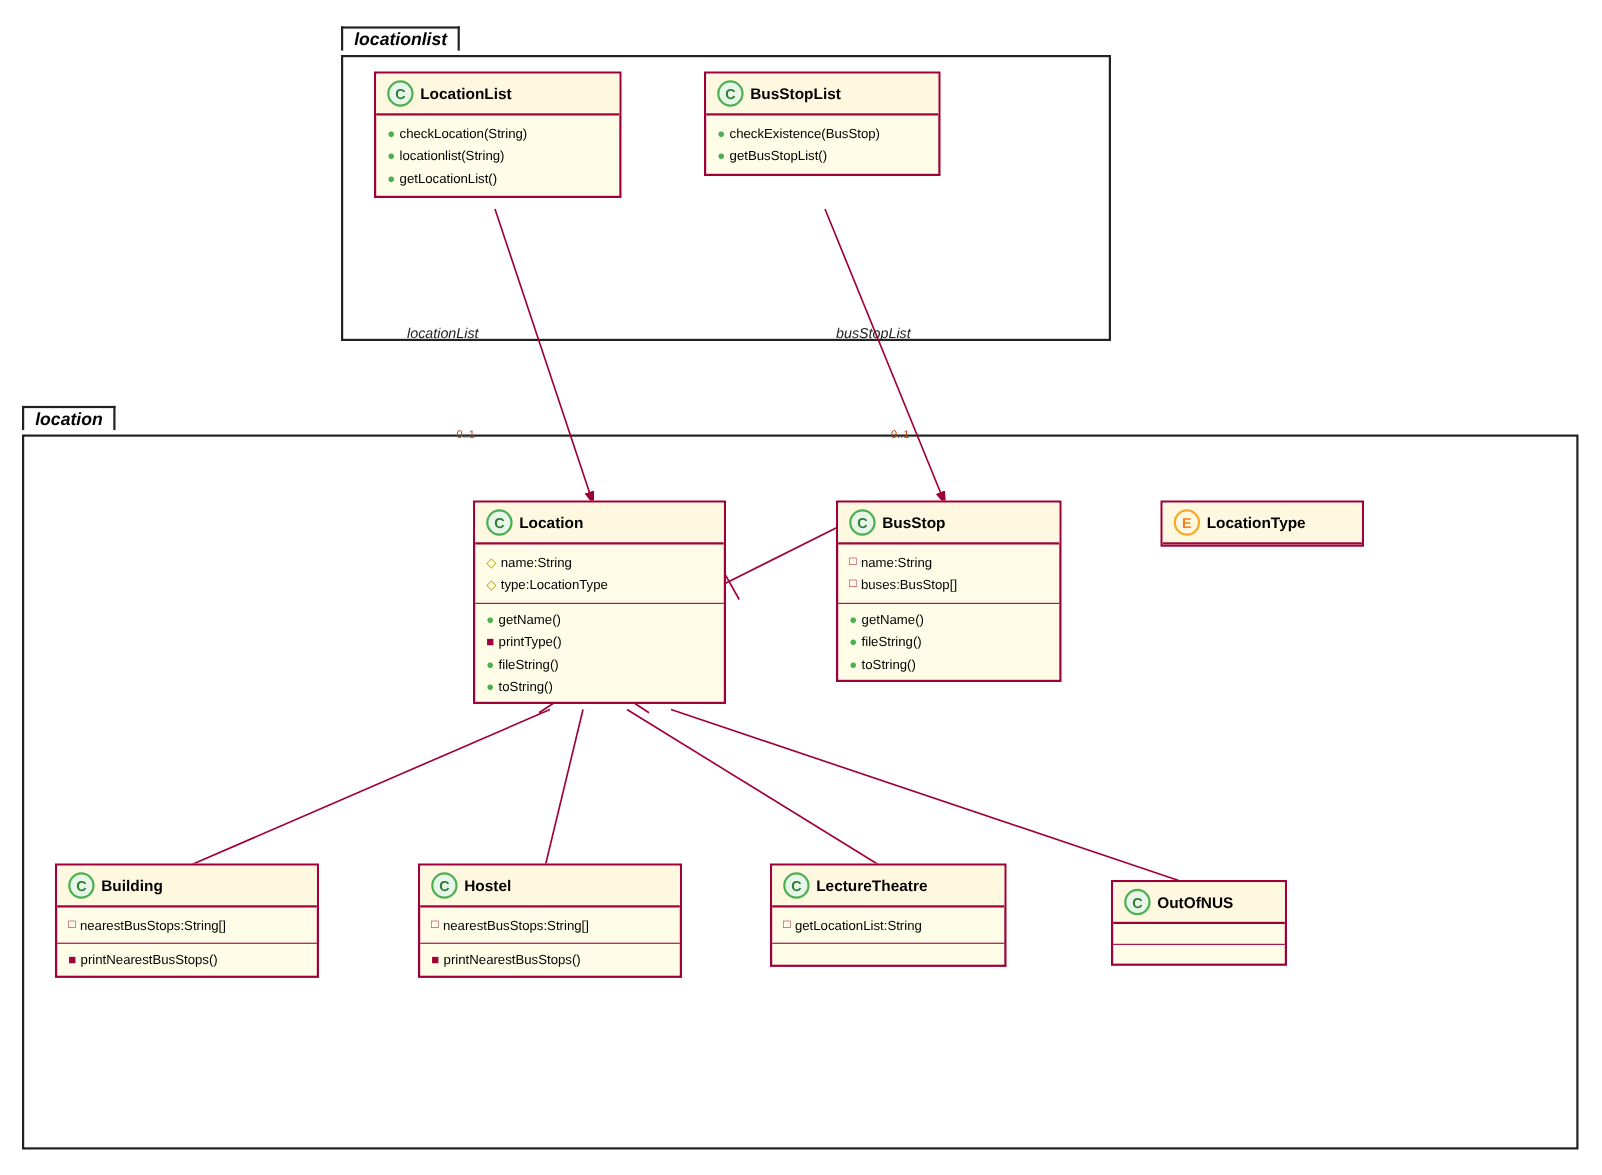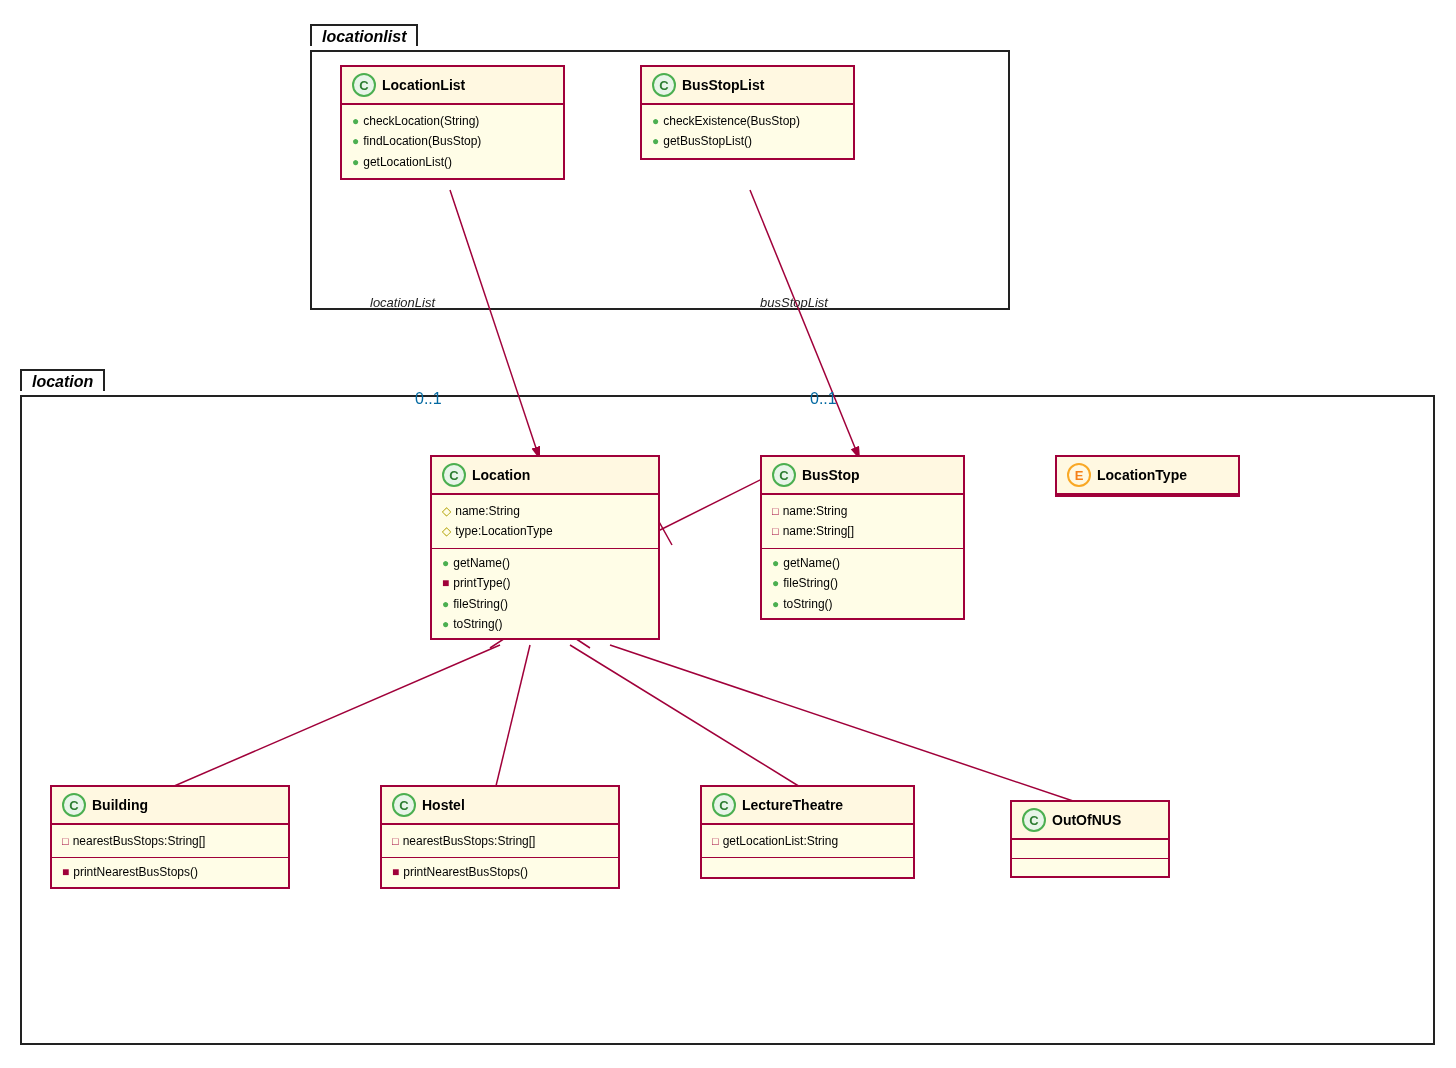--- a/index.html
+++ b/index.html
@@ -120,22 +120,22 @@
 
     .label-text {
       position: absolute;
       font-size: 13px;
       color: #222;
       font-style: italic;
     }
 
     .mult-text {
       position: absolute;
-      font-size: 16px;
-      color: #0369a1;
+      font-size: 10px;
+      color: #c2410c;
     }
 
     .method-row {
       display: flex;
       align-items: center;
     }
   </style>
 </head>
 <body>
 
@@ -192,21 +192,21 @@
       <div class="badge-c">C</div>
       <span>LocationList</span>
     </div>
     <div class="class-body">
       <div class="method-row">
         <span class="icon-circle">●</span>
         <span>checkLocation(String)</span>
       </div>
       <div class="method-row">
         <span class="icon-circle">●</span>
-        <span>findLocation(BusStop)</span>
+        <span>locationlist(String)</span>
       </div>
       <div class="method-row">
         <span class="icon-circle">●</span>
         <span>getLocationList()</span>
       </div>
     </div>
   </div>
 
   <div class="uml-class" style="left:640px; top:65px; width:215px;">
     <div class="class-header">
@@ -265,21 +265,21 @@
       <div class="badge-c">C</div>
       <span>BusStop</span>
     </div>
     <div class="class-body">
       <div class="method-row">
         <span class="icon-square" style="color:#a0003a;">□</span>
         <span>name:String</span>
       </div>
       <div class="method-row">
         <span class="icon-square" style="color:#a0003a;">□</span>
-        <span>name:String[]</span>
+        <span>buses:BusStop[]</span>
       </div>
     </div>
     <div class="class-body-section">
       <div class="method-row">
         <span class="icon-circle">●</span>
         <span>getName()</span>
       </div>
       <div class="method-row">
         <span class="icon-circle">●</span>
         <span>fileString()</span>

